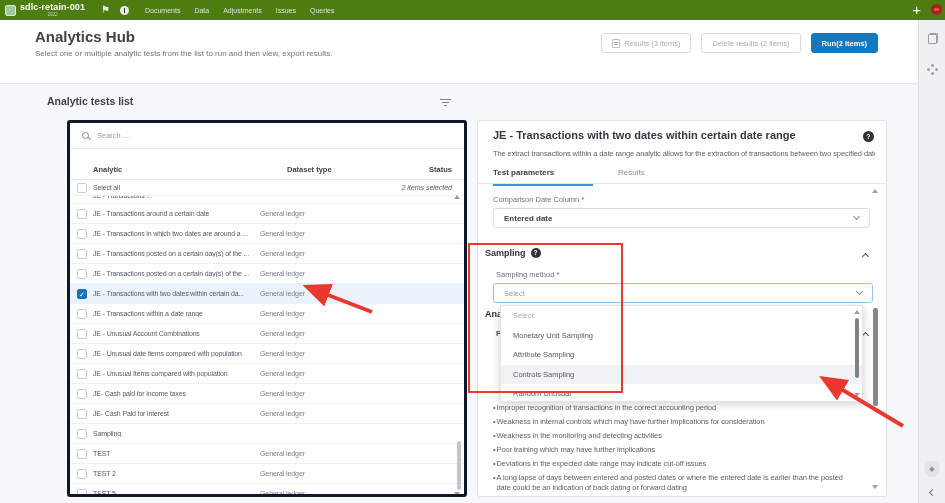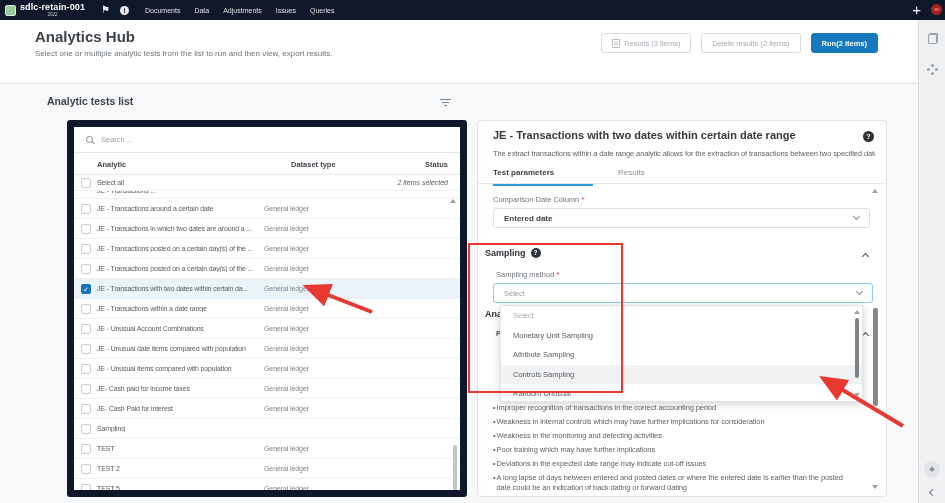--- a/index.html
+++ b/index.html
@@ -1,20 +1,20 @@
 <!DOCTYPE html>
 <html><head>
 <meta charset="utf-8">
 <style>
   * { margin:0; padding:0; box-sizing:border-box; }
   html,body { width:945px; height:503px; }
   body { font-family:"Liberation Sans", sans-serif; position:relative; background:#f7f8f9; overflow:hidden; }
 
   
-  .navbar { position:absolute; top:0; left:0; width:945px; height:20px; background:#0f172a; display:flex; align-items:center; z-index:40; }
+  .navbar { position:absolute; top:0; left:0; width:945px; height:20px; background:#4d7c0f; display:flex; align-items:center; z-index:40; }
   .logo { width:11px; height:11px; background:#97cb98; border:1px solid #dfeadf; border-radius:2px; margin-left:5px; flex:0 0 auto; }
   .brand { margin-left:4px; display:flex; flex-direction:column; align-items:center; line-height:1; }
   .brand-name { color:#ffffff; font-size:9px; font-weight:bold; letter-spacing:.1px; }
   .brand-year { color:#c7cbd0; font-size:4.5px; margin-top:1px; }
   .flag-ico { color:#e8eaec; font-size:10px; margin-left:16px; line-height:1; cursor:pointer; }
   .info-ico { width:9px; height:9px; border-radius:50%; background:#e8eaec; color:#22262c; font-size:7px; font-weight:bold; text-align:center; line-height:9px; margin-left:10px; cursor:pointer; }
   .nav-menu { display:flex; gap:14px; margin-left:16px; }
   .nav-item { color:#dfe2e5; font-size:7px; cursor:pointer; }
   .plus-ico { position:absolute; right:24px; top:1px; color:#ffffff; font-size:15px; font-weight:300; line-height:18px; cursor:pointer; }
   .avatar { position:absolute; right:3px; top:4px; width:11px; height:11px; border-radius:50%; background:#a32321; cursor:pointer; }
@@ -44,27 +44,27 @@
   .doc-ico::after { content:""; position:absolute; left:1px; top:2px; width:4px; height:1px; background:#b9bec3; box-shadow:0 2px 0 0 #b9bec3; }
 
   
   .content { position:absolute; top:85px; left:12px; width:918px; height:418px; background:#f7f8f9; }
   .list-title { position:absolute; left:35px; top:10px; font-size:10.5px; font-weight:bold; color:#3d4349; }
   .filter-ico { position:absolute; left:428px; top:14px; width:11px; height:9px; cursor:pointer; }
   .filter-ico i { display:block; background:#7d838a; height:1.2px; margin:0 auto 1.8px; }
   .filter-ico i:nth-child(1){ width:11px; } .filter-ico i:nth-child(2){ width:7px; } .filter-ico i:nth-child(3){ width:3px; }
 
   
-  .left-card { position:absolute; left:55px; top:35px; width:400px; height:377px; background:#ffffff; border:7px solid #0f172a; border-radius:3px; overflow:hidden; }
+  .left-card { position:absolute; left:55px; top:35px; width:400px; height:377px; background:#ffffff; border:3px solid #0f172a; border-radius:3px; overflow:hidden; }
   .search-row { height:26px; border-bottom:1px solid #e8eaec; display:flex; align-items:center; padding-left:12px; gap:8px; }
   .mag { position:relative; width:7px; height:7px; border:1.3px solid #878d93; border-radius:50%; flex:0 0 auto; }
   .mag::after { content:""; position:absolute; width:4px; height:1.3px; background:#878d93; transform:rotate(45deg); right:-3px; bottom:-1px; }
   .search-input { border:none; outline:none; font-size:7.5px; color:#4a5056; width:330px; background:transparent; }
   .search-input::placeholder { color:#9aa0a6; }
-  .cols { height:22px; position:relative; border-bottom:1px solid #e8eaec; font-size:7.5px; font-weight:bold; color:#40464c; }
+  .cols { height:22px; position:relative; border-bottom:1px solid #e8eaec; font-size:7.5px; font-weight:bold; color:#40464c;margin-top:9px; }
   .cols .c1 { position:absolute; left:23px; top:7px; }
   .cols .c2 { position:absolute; left:190px; top:7px;padding-left:27px; }
   .cols .c3 { position:absolute; right:12px; top:7px; }
   .row { position:relative; height:20px; border-top:1px solid #eef0f2; cursor:pointer; }
   .row.sa { height:15px; border-top:none; }
   .row.clipped { height:8px; overflow:hidden; }
   .row.clipped .name { top:-4px; }
   .row.selected { background:#eaf3fb; }
   .cb { position:absolute; left:7px; top:50%; margin-top:-5px; width:10px; height:10px; border:1px solid #c9ccd0; border-radius:2px; background:#fff; cursor:pointer; }
   .cb.checked { background:#1673b8; border-color:#1673b8; }

